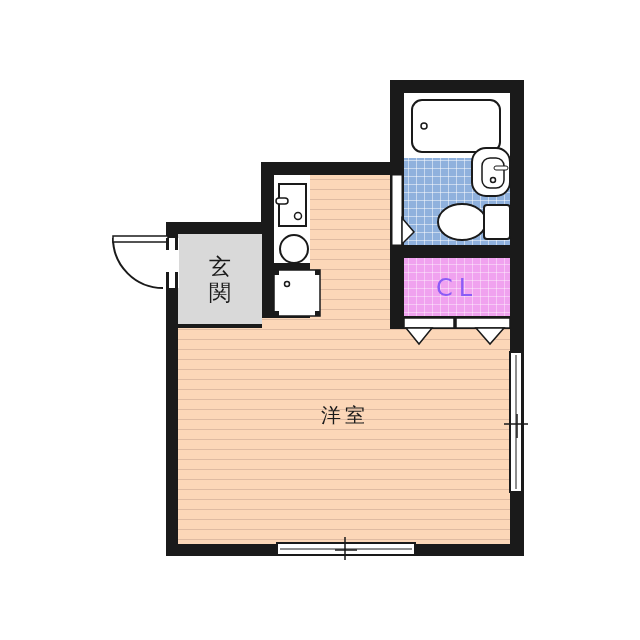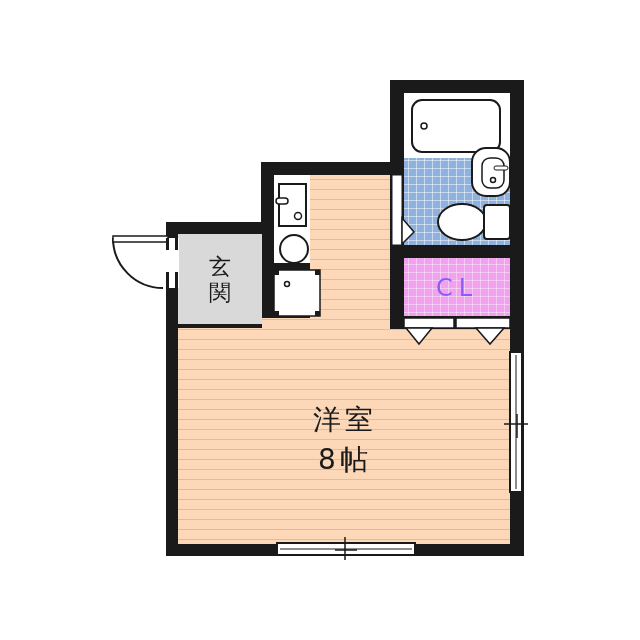--- a/index.html
+++ b/index.html
@@ -100,16 +100,15 @@
   </g>
 </svg>
 
 <div class="label" style="left:196px; top:254px; width:48px; font-size:22px;">
   <div>玄</div>
   <div>関</div>
 </div>
 
 <div class="label" style="left:404px; top:274px; width:106px; font-size:24px; letter-spacing:6px; color:#8b5cf6;">CL</div>
 
-<div class="label" style="left:290px; top:403px; width:110px; font-size:28px;">
+<div class="label" style="left:290px; top:403px; width:110px; font-size:20px;">
   <div style="letter-spacing:4px;">洋室</div>
-  <div style="margin-top:6px; letter-spacing:4px;">8帖</div>
 </div>
 
 </body></html>

